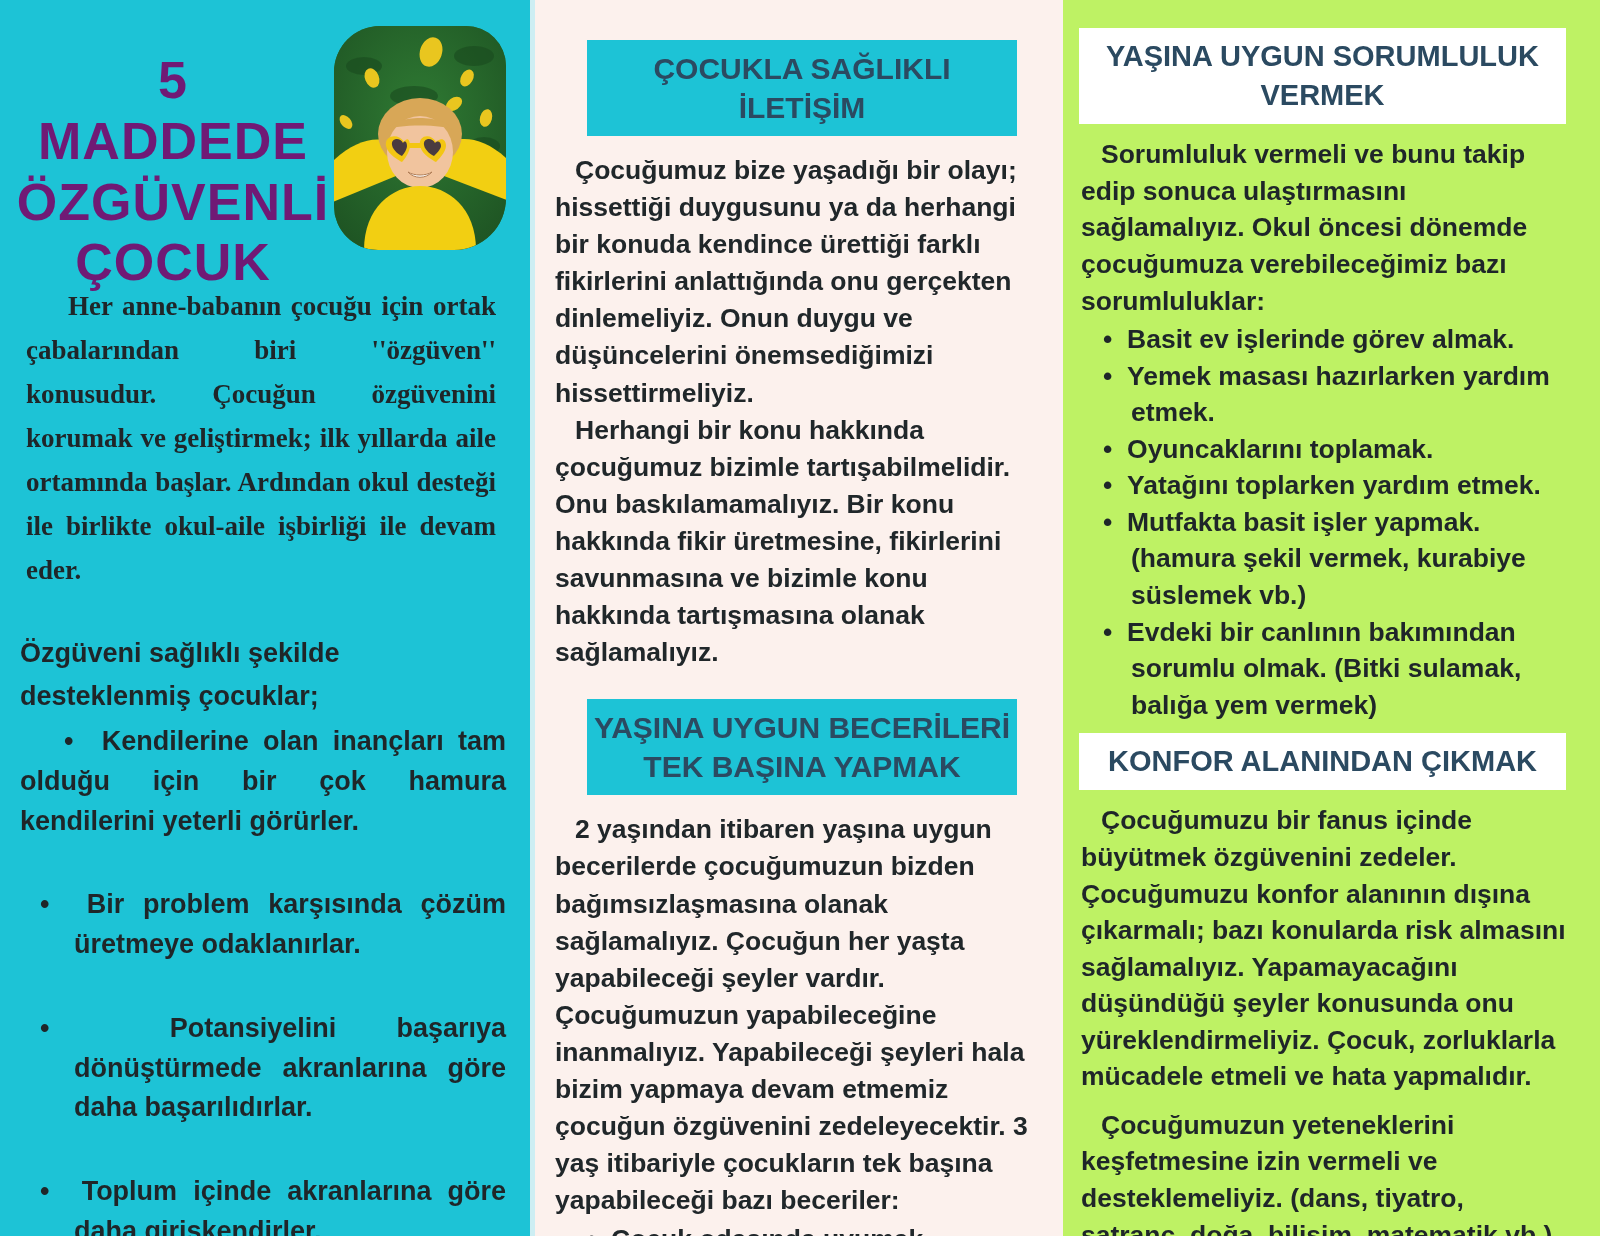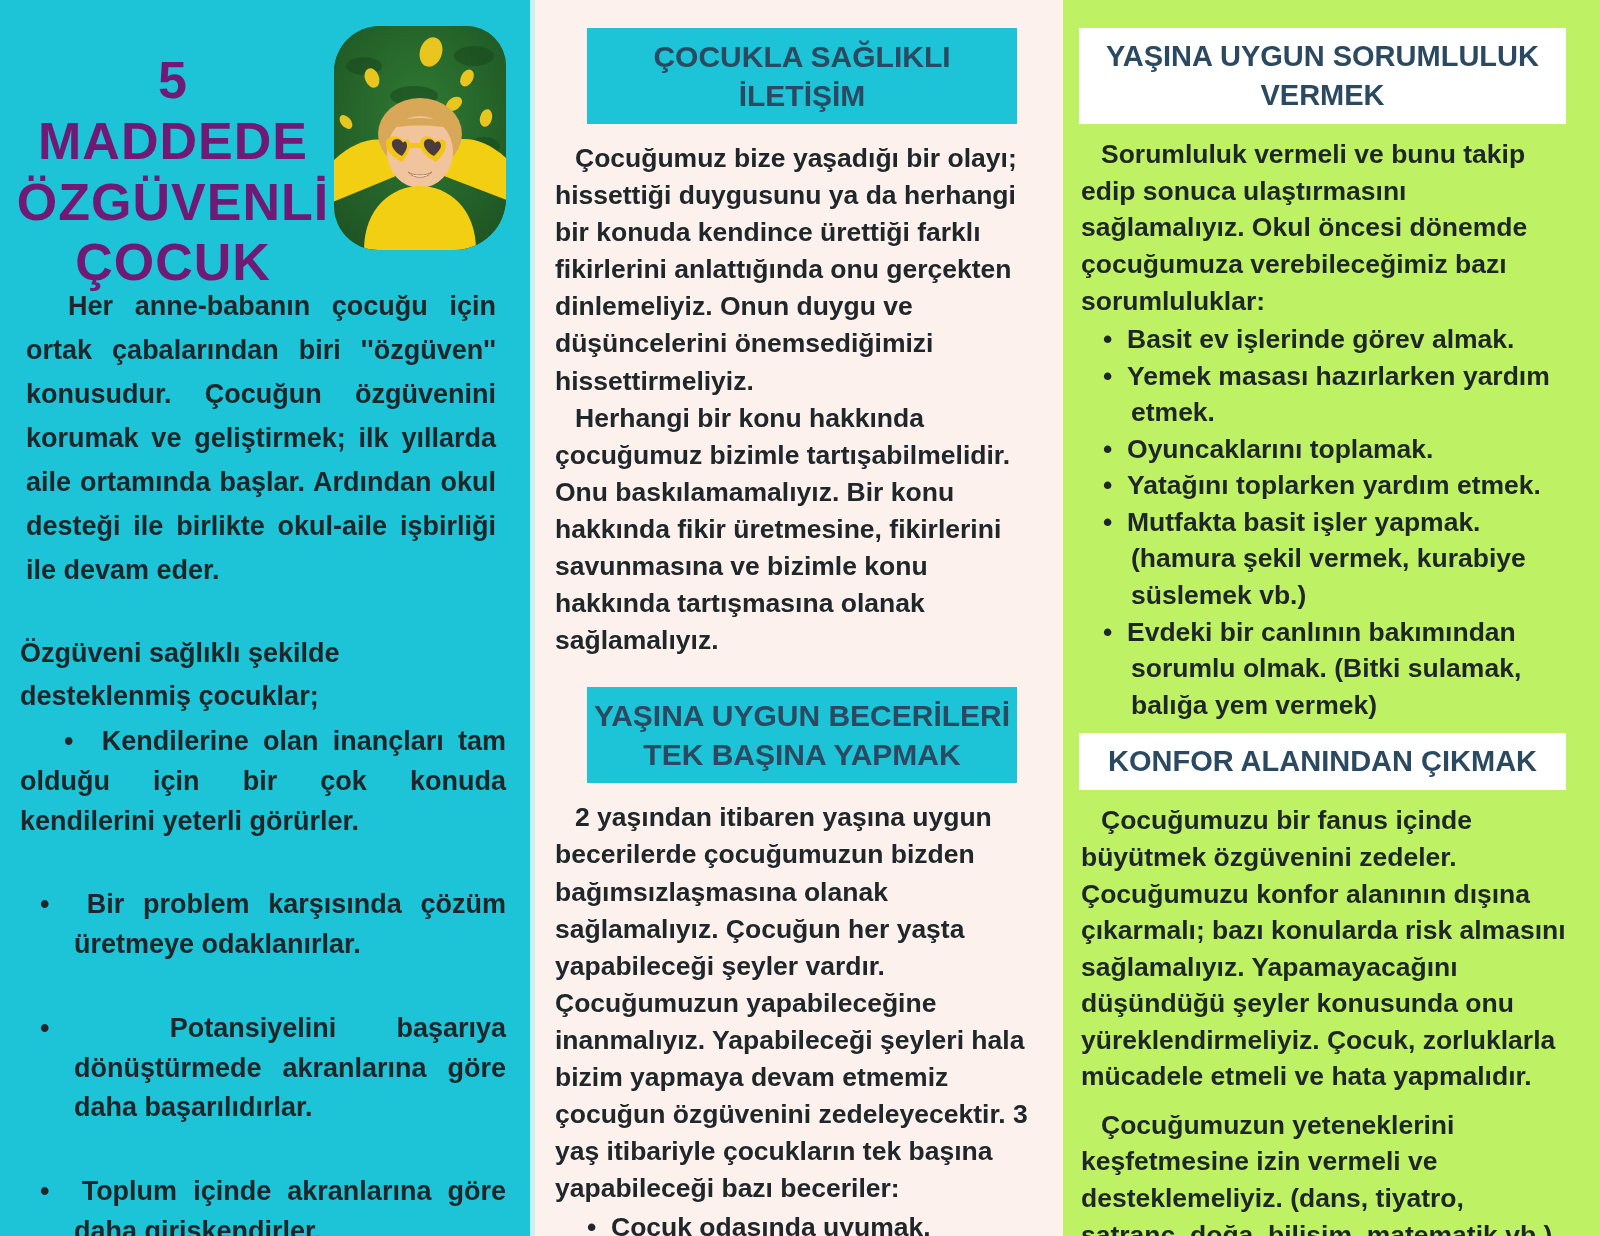--- a/index.html
+++ b/index.html
@@ -4,36 +4,36 @@
 <style>
   html,body{margin:0;padding:0;}
   body{
     width:1600px;height:1236px;overflow:hidden;
     font-family:"Liberation Sans","DejaVu Sans",sans-serif;
     background:#1dc3d6;
   }
   .page{width:1600px;height:1236px;display:flex;overflow:hidden;}
   .col{box-sizing:border-box;height:1236px;overflow:hidden;display:flex;flex-direction:column;}
   .col-left{width:530px;background:#1dc3d6;padding:0 24px 0 16px;}
-  .col-mid{width:533px;background:#fcf1ed;border-left:5px solid #cdeef3;padding:0 20px 0 16px;}
+  .col-mid{width:533px;background:#fcf1ed;border-left:5px solid #cdeef3;padding:12px 20px 0 16px;}
   .col-right{width:537px;background:#bef264;padding:0 30px 0 14px;}
 
   
   .left-header{display:flex;margin-top:26px;height:232px;flex-shrink:0;}
   .brand-title{
     width:318px;color:#701a75;font-weight:800;font-size:52px;line-height:1.17;
     text-align:center;letter-spacing:1px;margin-top:24px;
   }
   .photo{
     width:172px;height:224px;margin-left:4px;flex-shrink:0;
     border-radius:46px 40px 52px 44px;overflow:hidden;background:#2a6b2f;
   }
   .photo svg{display:block;}
   .left-text{color:#1f2629;font-weight:700;font-size:27px;}
-  .left-intro{margin:26px 10px 0 10px;line-height:1.63;text-align:justify;text-indent:42px;}
+  .left-intro{margin:26px 10px 0 10px;line-height:1.63;text-align:justify;text-indent:42px;font-family:Liberation Serif, serif;}
   .left-support{margin:40px 10px 0 4px;line-height:1.6;}
   .left-bullets{margin:4px 0 0 4px;line-height:1.47;text-align:justify;}
   .li{margin:0;}
   .li::before{content:"•\00a0\00a0";}
   .li-flat{text-indent:44px;padding-left:0;}
   .li-hang{padding-left:54px;text-indent:-34px;margin-top:44px;}
   .question-box{
     margin:auto 0 64px 0;background:#ffffff;min-height:108px;
     display:flex;align-items:center;justify-content:center;flex-shrink:0;
     padding:8px 14px;box-sizing:border-box;
@@ -117,21 +117,21 @@
           <path d="M30,224 C30,182 58,160 86,160 C114,160 142,182 142,224 Z" fill="#f2cf12"></path>
         </svg>
       </div>
     </div>
 
     <div class="left-text left-intro">Her anne-babanın çocuğu için ortak çabalarından biri ''özgüven'' konusudur. Çocuğun özgüvenini korumak ve geliştirmek; ilk yıllarda aile ortamında başlar. Ardından okul desteği ile birlikte okul-aile işbirliği ile devam eder.</div>
 
     <div class="left-text left-support">Özgüveni sağlıklı şekilde desteklenmiş çocuklar;</div>
 
     <div class="left-text left-bullets">
-      <div class="li li-flat">Kendilerine olan inançları tam olduğu için bir çok konuda kendilerini yeterli görürler.</div>
+      <div class="li li-flat">Kendilerine olan inançları tam olduğu için bir çok hamura kendilerini yeterli görürler.</div>
       <div class="li li-hang">Bir problem karşısında çözüm üretmeye odaklanırlar.</div>
       <div class="li li-hang">Potansiyelini başarıya dönüştürmede akranlarına göre daha başarılıdırlar.</div>
       <div class="li li-hang">Toplum içinde akranlarına göre daha girişkendirler.</div>
     </div>
 
     <div class="question-box">
       <span>Çocuğumuzun özgüvenini desteklemek için neler yapabiliriz?</span>
     </div>
   </div>
 

